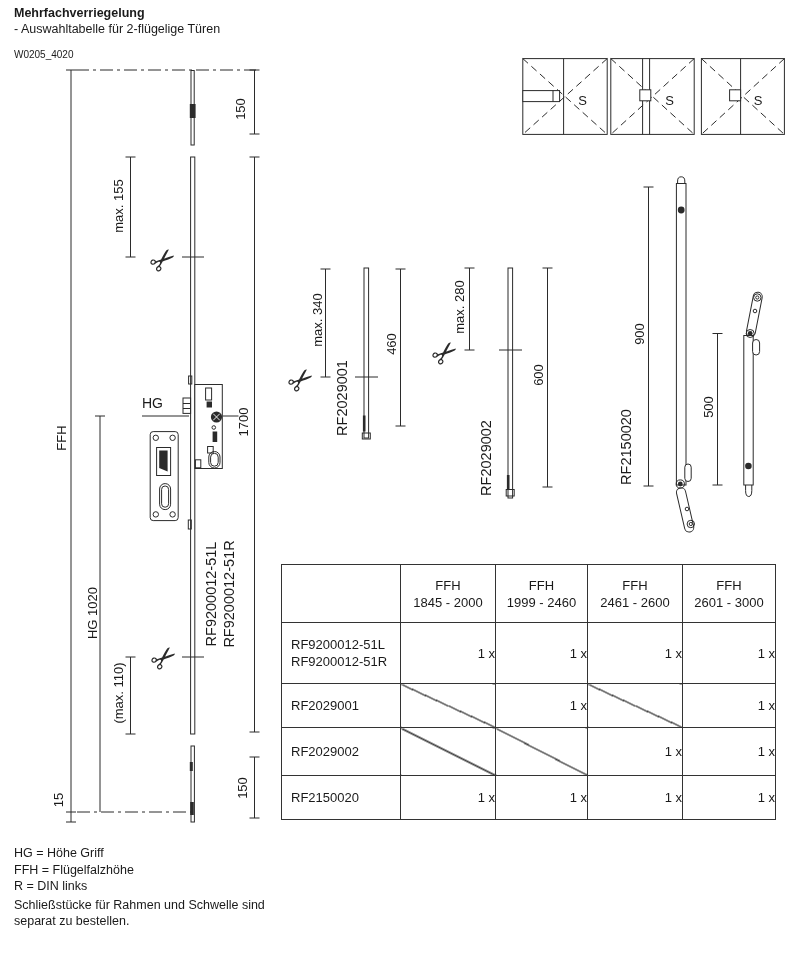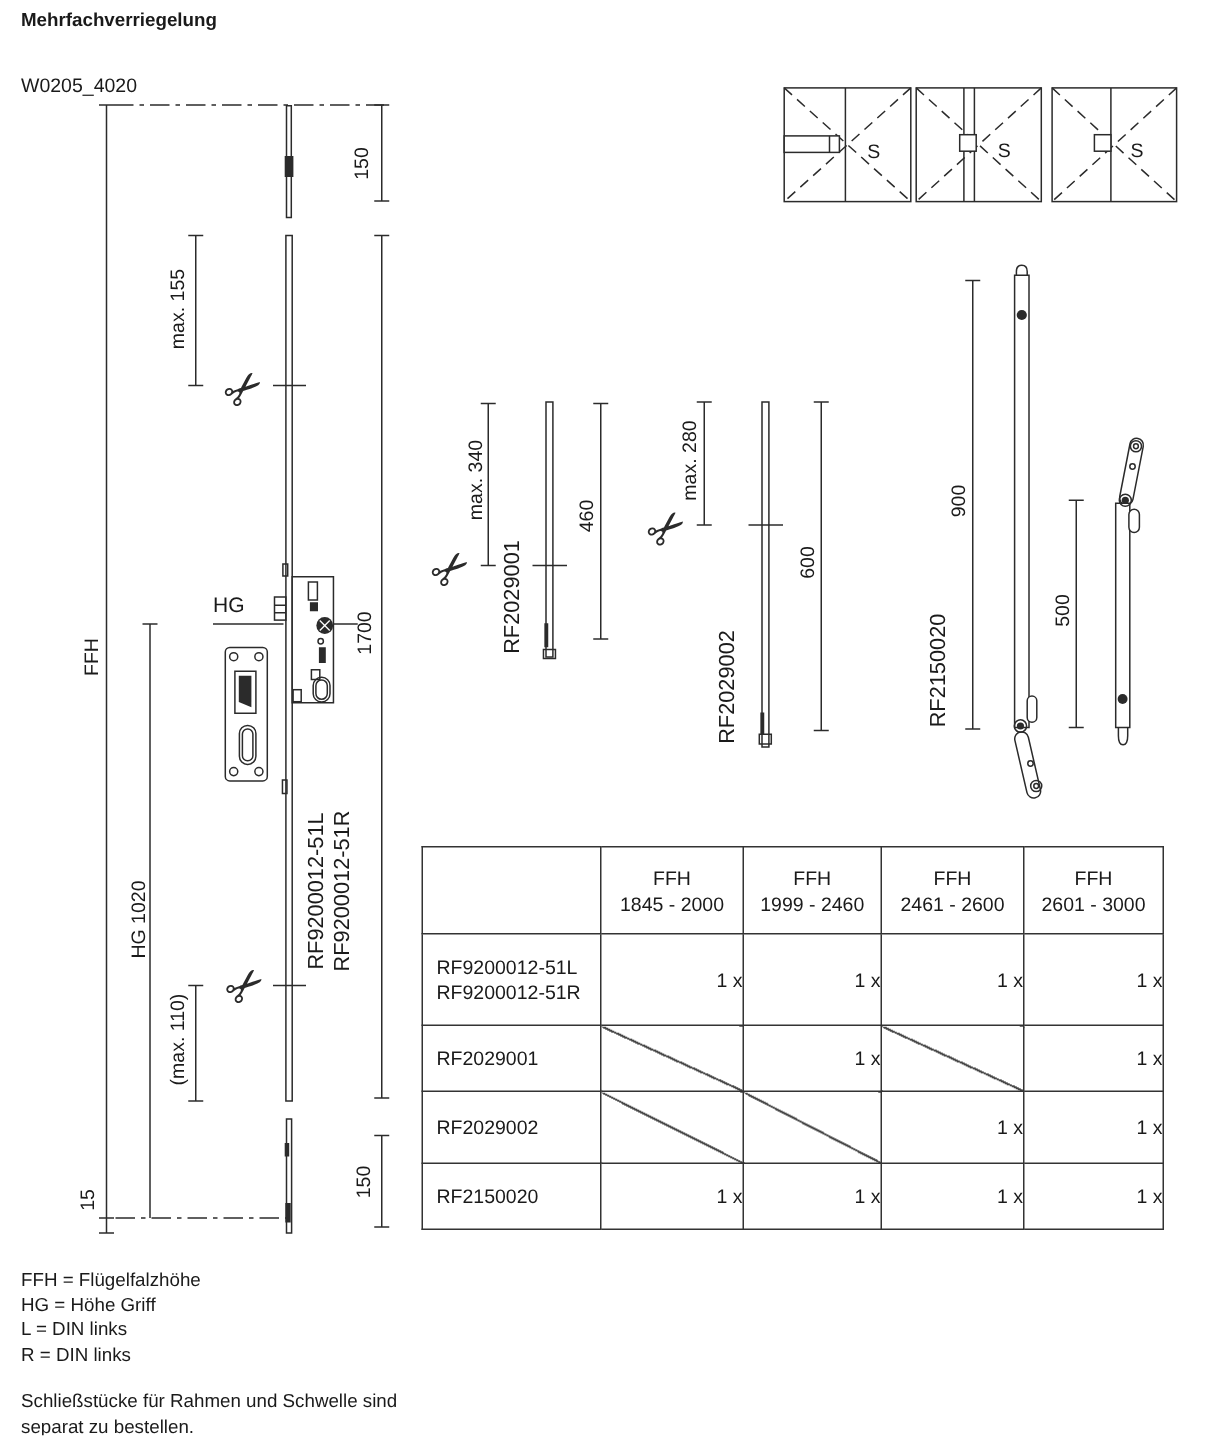--- a/index.html
+++ b/index.html
@@ -1,20 +1,20 @@
 <!DOCTYPE html>
 <html><head>
 <meta charset="utf-8">
 <style>
   html,body{margin:0;padding:0;background:#fff;}
   .page{position:relative;width:808px;height:957px;background:#fff;
         font-family:"Liberation Sans",sans-serif;color:#1a1a1a;overflow:hidden;}
   .hdr{position:absolute;left:14px;top:5px;font-size:12.5px;line-height:16px;}
   .hdr .t1{font-weight:bold;}
-  .dwgno{position:absolute;left:14px;top:49px;font-size:13px;}
+  .dwgno{position:absolute;left:14px;top:49px;font-size:10px;}
   svg{position:absolute;left:0;top:0;}
   .ln{stroke:#2b2b2b;stroke-width:1;fill:none;}
   .fillb{fill:#2b2b2b;stroke:none;}
   .wht{fill:#fff;stroke:#2b2b2b;stroke-width:1;}
   .ddash{stroke:#2b2b2b;stroke-width:1;stroke-dasharray:13 4 3 4;fill:none;}
   .ddiag{stroke:#2b2b2b;stroke-width:1;stroke-dasharray:7 4.5;fill:none;}
   text.t{fill:#1a1a1a;font-family:"Liberation Sans",sans-serif;}
   .dim{font-size:13px;}
   .part{font-size:14.5px;}
   .leaf{font-size:13px;}
@@ -29,29 +29,30 @@
   #selection-table tbody tr:nth-child(2){height:44px;}
   #selection-table tbody tr:nth-child(3){height:48px;}
   #selection-table tbody tr:nth-child(4){height:44px;}
   #selection-table th{text-align:center;line-height:17px;}
   #selection-table td.lbl{text-align:left;padding-left:9px;line-height:17px;}
   #selection-table td.qty{text-align:right;}
   #selection-table td.diag{background-image:linear-gradient(to right top,
       transparent calc(50% - 0.7px),#444 calc(50% - 0.7px),
       #444 calc(50% + 0.7px),transparent calc(50% + 0.7px));}
   .legend{position:absolute;left:14px;top:845px;font-size:12.5px;line-height:16.5px;}
-  .legend .note{margin-top:15px;text-align:center;}
+  .legend .note{margin-top:2px;text-align:center;}
 </style>
 </head>
 <body>
 
 <div class="page">
 
   <div class="hdr">
     <div class="t1">Mehrfachverriegelung</div>
+    <div class="t2">- Auswahltabelle für 2-flügelige Türen</div>
   </div>
   <div class="dwgno">W0205_4020</div>
 
   <svg width="808" height="957" viewBox="0 0 808 957">
 
     <g>
 
       <line class="ddash" x1="76" y1="70" x2="256" y2="70"></line>
       <line class="ddash" x1="77" y1="812" x2="193" y2="812"></line>
 
@@ -349,21 +350,20 @@
           </td>
           <td class="qty">1 x</td>
           <td class="qty">1 x</td>
           <td class="qty">1 x</td>
           <td class="qty">1 x</td>
         </tr>
       </tbody>
   </table>
 
   <div class="legend">
+    <div>HG = Höhe Griff</div>
     <div>FFH = Flügelfalzhöhe</div>
-    <div>HG = Höhe Griff</div>
-    <div>L = DIN links</div>
     <div>R = DIN links</div>
     <div class="note">Schließstücke für Rahmen und Schwelle sind</div>
     <div>separat zu bestellen.</div>
   </div>
 
 </div>
 
 </body></html>

